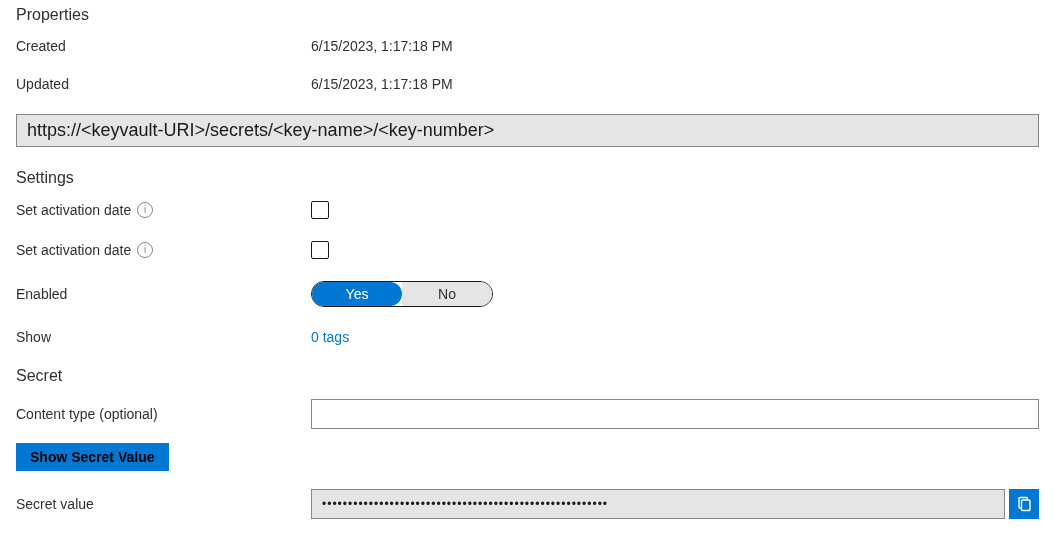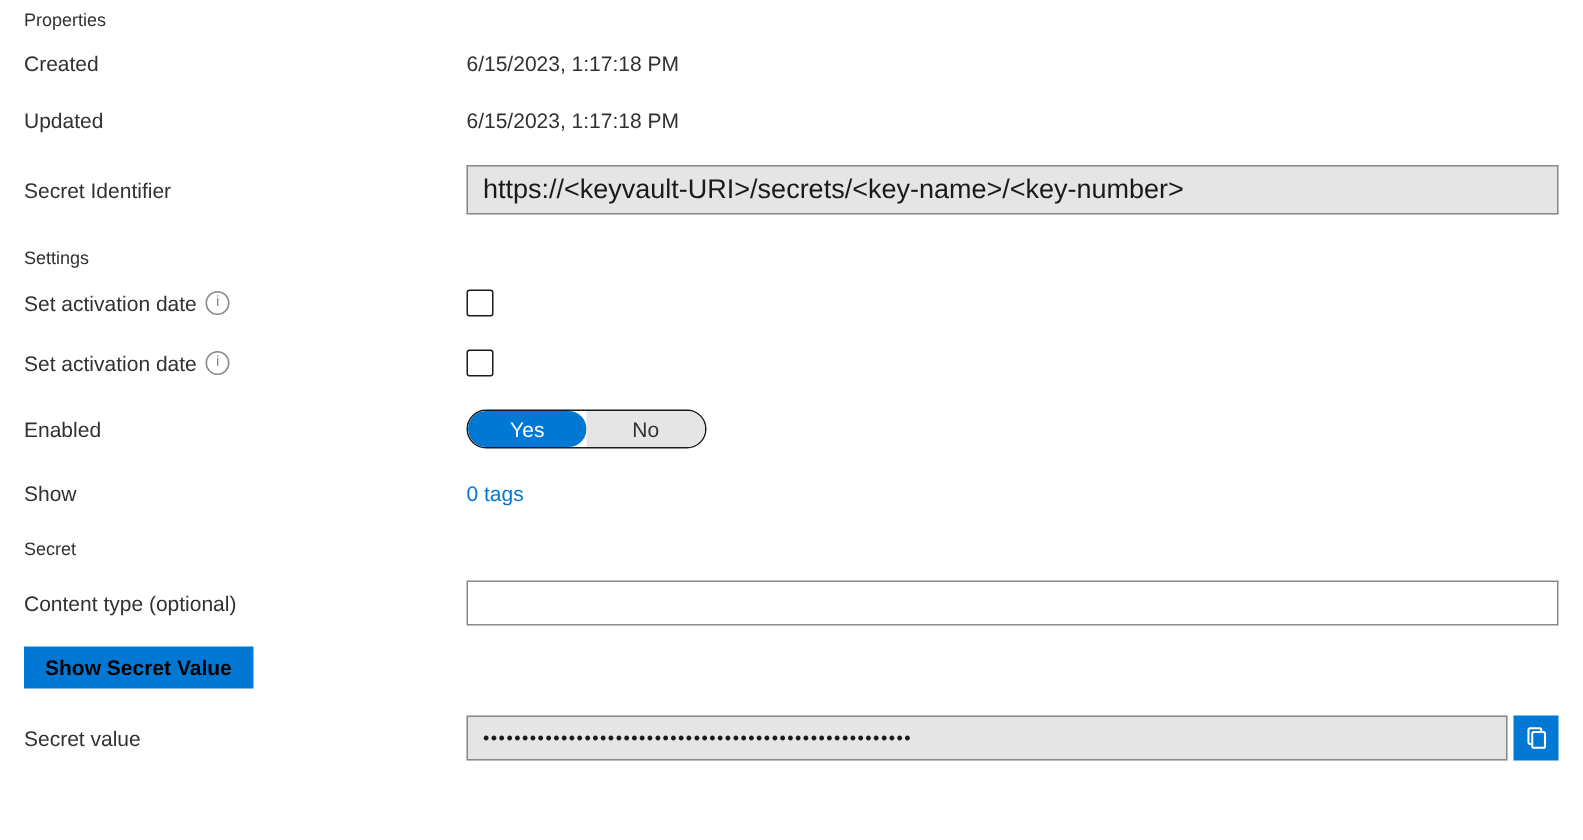--- a/index.html
+++ b/index.html
@@ -10,21 +10,21 @@
     font-family: "Segoe UI", Arial, sans-serif;
     font-size: 14px;
     color: #323130;
     background: #ffffff;
   }
   .page {
     padding: 6px 16px 16px 16px;
     box-sizing: border-box;
   }
   .section-header {
-    font-size: 12px;
+    font-size: 16px;
     color: #323130;
     margin: 0 0 14px 0;
   }
   .row {
     display: flex;
     align-items: center;
     margin-bottom: 22px;
   }
   .label-col {
     width: 295px;
@@ -84,21 +84,21 @@
     display: inline-flex;
     border: 1px solid #1b1a19;
     border-radius: 999px;
     overflow: hidden;
     height: 24px;
   }
   .toggle .opt {
     display: inline-flex;
     align-items: center;
     justify-content: center;
-    width: 79px;
+    width: 90px;
     font-size: 14px;
     cursor: pointer;
     user-select: none;
   }
   .toggle .opt.active {
     background: #0078d4;
     color: #ffffff;
     border-radius: 999px;
   }
   .toggle .opt.inactive {
@@ -155,21 +155,20 @@
     <div class="label-col">Created</div>
     <div class="value-col">6/15/2023, 1:17:18 PM</div>
   </div>
 
   <div class="row">
     <div class="label-col">Updated</div>
     <div class="value-col">6/15/2023, 1:17:18 PM</div>
   </div>
 
   <div class="row">
-    <div class="label-col">Secret Identifier</div>
     <div class="value-col">
       <div class="readonly-box">https://&lt;keyvault-URI&gt;/secrets/&lt;key-name&gt;/&lt;key-number&gt;</div>
     </div>
   </div>
 
   <div class="section-header">Settings</div>
 
   <div class="row">
     <div class="label-col">
       <span>Set activation date</span>

